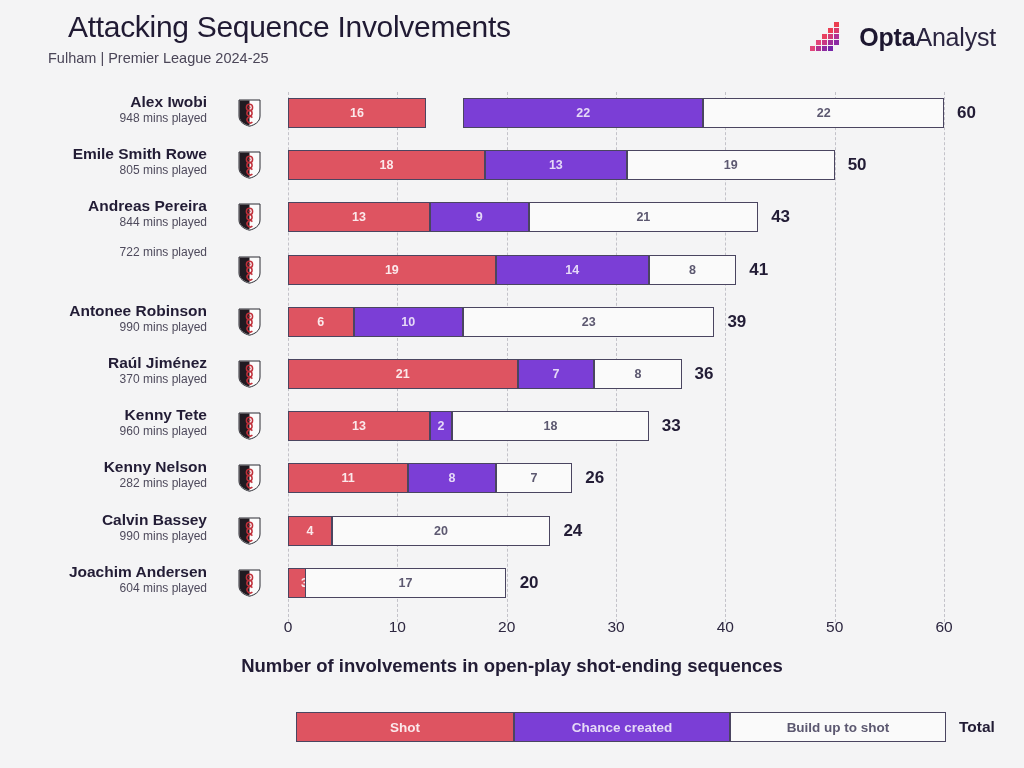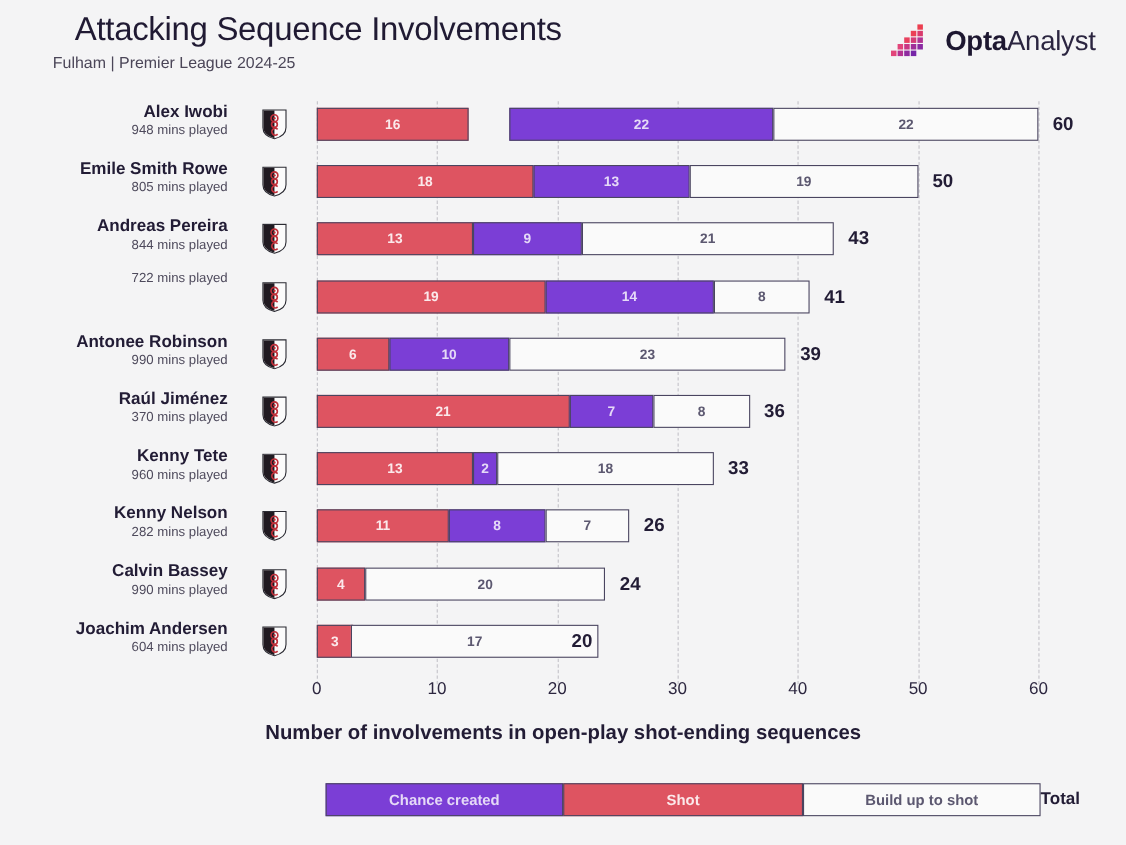--- a/index.html
+++ b/index.html
@@ -201,20 +201,21 @@
     display: flex;
     align-items: center;
     justify-content: center;
     font-size: 13.5px;
     font-weight: bold;
   }
   .legend-seg.shot { background: #de5461; color: #fbe9eb; width: 218px; }
   .legend-seg.chance { background: #7b3ed6; color: #e5d9f7; width: 216px; }
   .legend-seg.buildup { background: #fafafa; color: #5c5870; width: 216px; }
   #legend-total {
+    margin-left: 13px;
     font-size: 15.5px;
     font-weight: bold;
     color: #221c35;
   }
 </style>
 </head>
 <body>
 
 <div id="header">
   <div id="title">Attacking Sequence Involvements</div>
@@ -460,36 +461,36 @@
             <path d="M1.5 1.5 H11.5 V26.6 C6.7 25.4 1.5 22.6 1.5 17 Z" fill="#201a21"></path>
             <g fill="none" stroke="#c0303a" stroke-width="1.5">
               <circle cx="11.5" cy="8.4" r="3.1"></circle>
               <circle cx="11.5" cy="14.2" r="2.6"></circle>
               <path d="M14.4 18.6 a3.1 3.1 0 1 0 0 4.4"></path>
             </g>
             <circle cx="11.5" cy="8.4" r="1.1" fill="#c0303a"></circle>
           </svg></div>
         <div class="bars" style="width: 218.667px;">
           <div class="seg shot" style="left: 0px; width: 32.8px;">3</div>
-          <div class="seg buildup" style="left: 31px; width: 225px;">17</div>
+          <div class="seg buildup" style="left: 17px; width: 201px;">17</div>
         </div>
         <div class="total" style="left: 519.667px;">20</div>
       </div>
     </div>
 </div>
 
 <div id="axis">
     <div class="tick" style="left: 288px;">0</div>
     <div class="tick" style="left: 397.333px;">10</div>
     <div class="tick" style="left: 506.667px;">20</div>
     <div class="tick" style="left: 616px;">30</div>
     <div class="tick" style="left: 725.333px;">40</div>
     <div class="tick" style="left: 834.667px;">50</div>
     <div class="tick" style="left: 944px;">60</div>
   </div>
 <div id="axis-title">Number of involvements in open-play shot-ending sequences</div>
 
 <div id="legend">
+  <div class="legend-seg shot">Shot</div>
   <div class="legend-seg chance">Chance created</div>
-  <div class="legend-seg shot">Shot</div>
   <div class="legend-seg buildup">Build up to shot</div>
   <div id="legend-total">Total</div>
 </div>
 
 </body></html>

